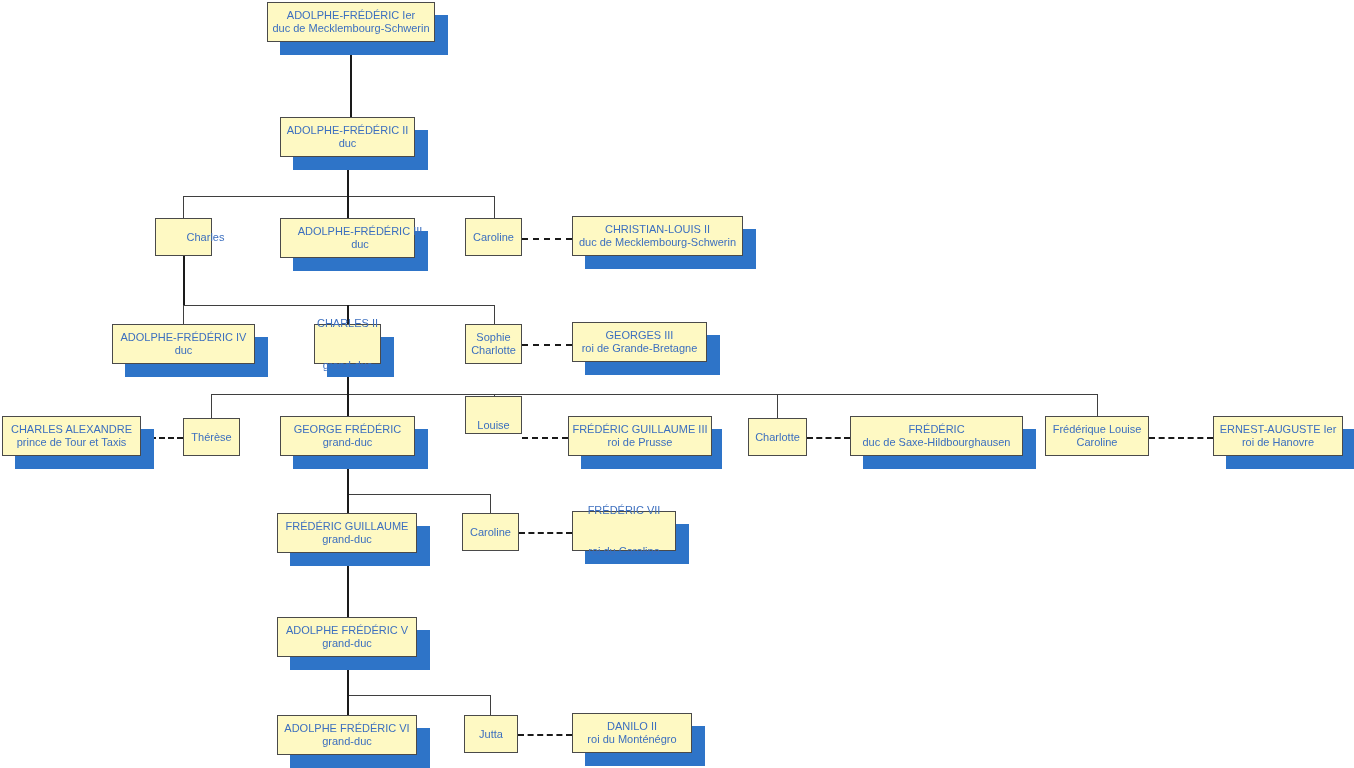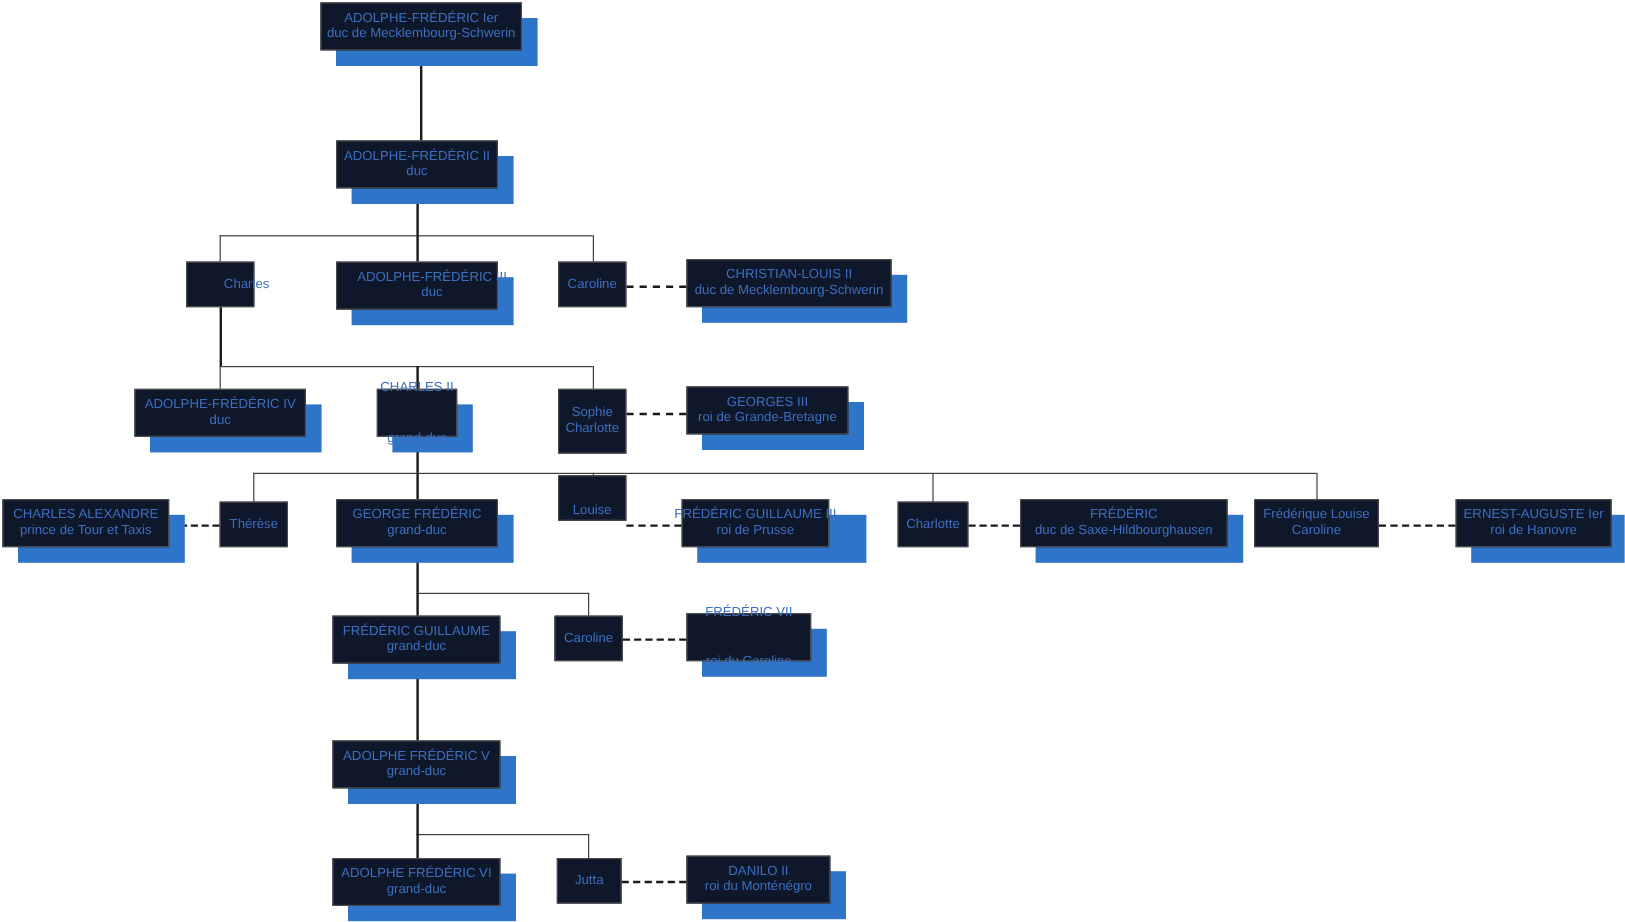--- a/index.html
+++ b/index.html
@@ -26,21 +26,21 @@
     position:absolute;
     height:0;
     border-top:2px dashed #1a1a1a;
   }
 
   
   .node{
     position:absolute;
     box-sizing:border-box;
     border:1.4px solid #4a4a4a;
-    background:#0f172a;
+    background:#fef9c3;
     color:#3c6fbf;
     display:flex;
     flex-direction:column;
     align-items:center;
     justify-content:center;
     text-align:center;
     line-height:1.18;
     z-index:5;
     padding:1px 3px;
   }
@@ -146,21 +146,21 @@
         <span class="l2">duc de Mecklembourg-Schwerin</span>
       </div>
       <div class="node small" style="left: 112px; top: 324px; width: 143px; height: 40px;">
         <span class="l1">ADOLPHE-FRÉDÉRIC IV</span>
         <span class="l2">duc</span>
       </div>
       <div class="node small" style="left: 314px; top: 324px; width: 67px; height: 40px; gap: 29px;">
         <span class="l1">CHARLES II</span>
         <span class="l2">grand-duc</span>
       </div>
-      <div class="node small" style="left: 465px; top: 324px; width: 57px; height: 54px;">
+      <div class="node small" style="left: 465px; top: 324px; width: 57px; height: 40px;">
         <span class="l1">Sophie</span>
         <span class="l2">Charlotte</span>
       </div>
       <div class="node small" style="left: 572px; top: 322px; width: 135px; height: 40px;">
         <span class="l1">GEORGES III</span>
         <span class="l2">roi de Grande-Bretagne</span>
       </div>
       <div class="node small" style="left: 2px; top: 416px; width: 139px; height: 40px;">
         <span class="l1">CHARLES ALEXANDRE</span>
         <span class="l2">prince de Tour et Taxis</span>
@@ -168,21 +168,21 @@
       <div class="node small" style="left: 183px; top: 418px; width: 57px; height: 38px;">
         <span class="l1">Thérèse</span>
       </div>
       <div class="node small" style="left: 280px; top: 416px; width: 135px; height: 40px;">
         <span class="l1">GEORGE FRÉDÉRIC</span>
         <span class="l2">grand-duc</span>
       </div>
       <div class="node small" style="left: 465px; top: 396px; width: 57px; height: 38px; justify-content: flex-end;">
         <span class="l1">Louise</span>
       </div>
-      <div class="node small" style="left: 568px; top: 416px; width: 123px; height: 40px;">
+      <div class="node small" style="left: 568px; top: 416px; width: 144px; height: 40px;">
         <span class="l1">FRÉDÉRIC GUILLAUME III</span>
         <span class="l2">roi de Prusse</span>
       </div>
       <div class="node small" style="left: 748px; top: 418px; width: 59px; height: 38px;">
         <span class="l1">Charlotte</span>
       </div>
       <div class="node small" style="left: 850px; top: 416px; width: 173px; height: 40px;">
         <span class="l1">FRÉDÉRIC</span>
         <span class="l2">duc de Saxe-Hildbourghausen</span>
       </div>

